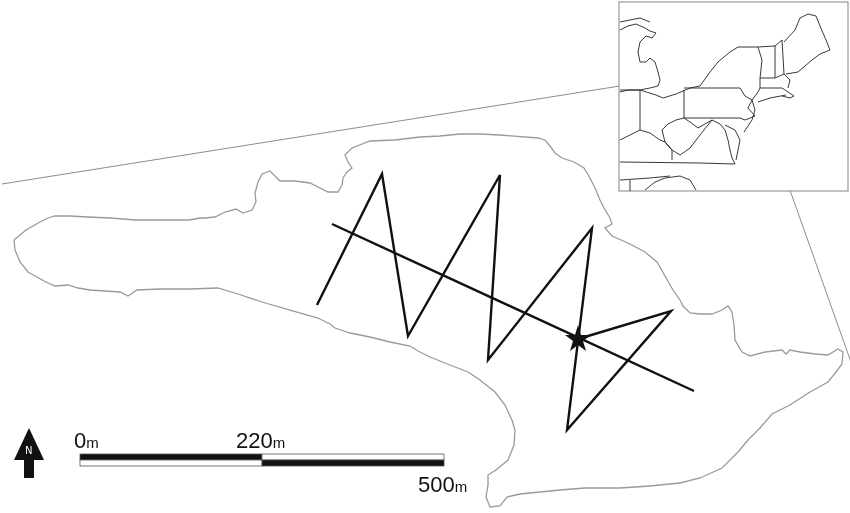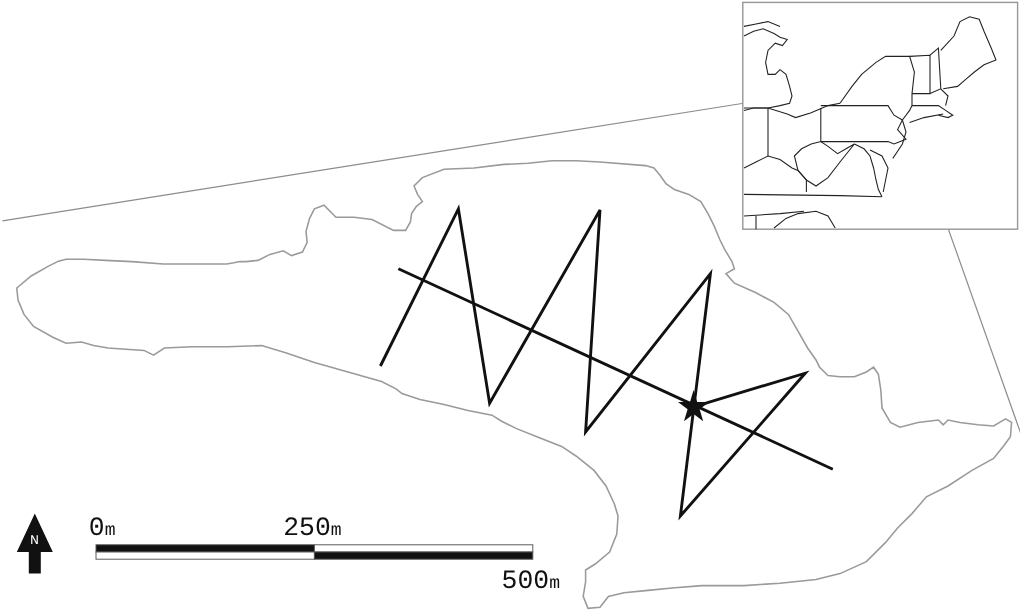--- a/index.html
+++ b/index.html
@@ -1,18 +1,18 @@
 <!DOCTYPE html>
 <html><head>
   <meta charset="utf-8">
   <style>
     html, body { margin: 0; padding: 0; background: #ffffff; }
     body { width: 850px; height: 513px; position: relative; overflow: hidden; font-family: "DejaVu Sans", sans-serif; }
     #map { position: absolute; left: 0; top: 0; width: 850px; height: 513px; }
-    .scale-label { position: absolute; font-family: Liberation Mono, monospace; color: #111; white-space: nowrap; line-height: 1; }
+    .scale-label { position: absolute; font-family: Liberation Sans, sans-serif; color: #111; white-space: nowrap; line-height: 1; }
     .scale-label .num { font-size: 22px; }
     .scale-label .unit { font-size: 15px; }
     .north-n { position: absolute; font-family: "DejaVu Sans", sans-serif; font-size: 10px; color: #fff; line-height: 1; }
   </style>
 </head>
 <body>
 
 <svg id="map" viewBox="0 0 850 513" xmlns="http://www.w3.org/2000/svg">
 
   <line x1="2" y1="184" x2="746" y2="66" stroke="#8c8c8c" stroke-width="1"></line>
@@ -76,19 +76,19 @@
     <rect x="262" y="460" width="182" height="6" fill="#111111" stroke="#555" stroke-width="0.8"></rect>
   </g>
 
   <polygon fill="#111111" points="29,428 14,460 24,460 24,478 34,478 34,460 44,460"></polygon>
 </svg>
 
 <div class="scale-label" style="left:74px; top:430px;">
   <span class="num">0</span><span class="unit">m</span>
 </div>
 <div class="scale-label" style="left:236px; top:430px;">
-  <span class="num">250</span><span class="unit">m</span>
+  <span class="num">220</span><span class="unit">m</span>
 </div>
 <div class="scale-label" style="left:418px; top:430px;margin-top:44px;">
   <span class="num">500</span><span class="unit">m</span>
 </div>
 
 <div class="north-n" style="left:25px; top:446px;">N</div>
 
 </body></html>

